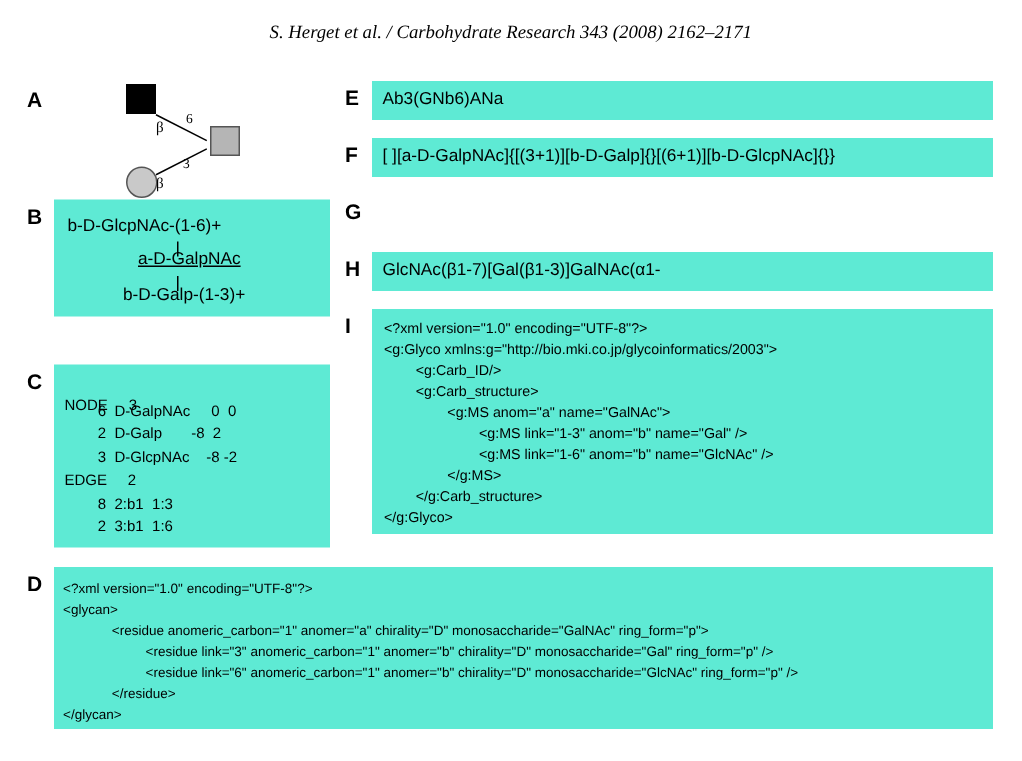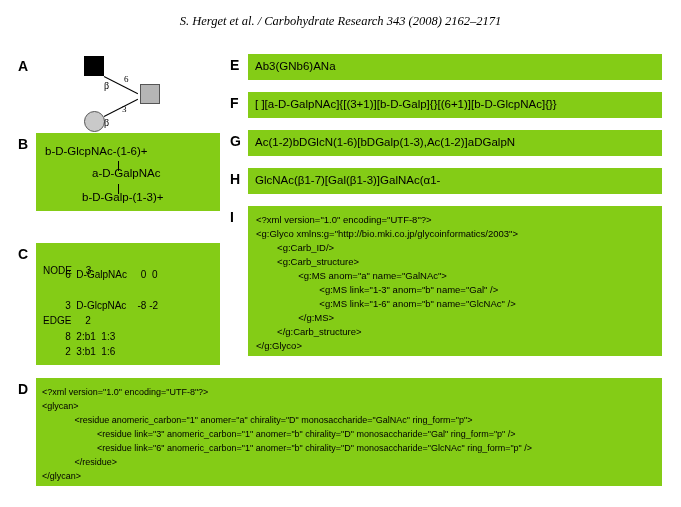--- a/index.html
+++ b/index.html
@@ -35,21 +35,21 @@
   }
   .panel-letter {
     position: absolute;
     font-family: "Liberation Sans", sans-serif;
     font-weight: bold;
     font-size: 14px;
     color: #000;
   }
   .grayblock {
     position: absolute;
-    background: #84cc16;
+    background: #5eead4;
     box-sizing: border-box;
   }
   .code {
     font-family: "Liberation Sans", sans-serif;
     font-size: 9px;
     color: #000;
     white-space: pre;
     line-height: 12px;
   }
   
@@ -129,29 +129,30 @@
     <div class="lbl-greek" style="left:104px; top:80px;">β</div>
     <div class="lbl-small" style="left:124px; top:74px;">6</div>
     <div class="lbl-small" style="left:122px; top:104px;">3</div>
     <div class="lbl-greek" style="left:104px; top:117px;">β</div>
   </div>
 
   <div class="panel-letter" style="left:18px; top:136px;">B</div>
   <div class="grayblock" style="left:36px; top:133px; width:184px; height:78px;">
     <div class="b-line" style="left:9px; top:12px;text-align:center;">b-D-GlcpNAc-(1-6)+</div>
     <div class="vbar" style="left:82px; top:28px; height:10px;"></div>
-    <div class="b-line" style="left:56px; top:34px;">a-D-GalpNAc</div>
+    <div class="b-line" style="left:56px; top:34px;text-decoration:underline;">a-D-GalpNAc</div>
     <div class="vbar" style="left:82px; top:51px; height:10px;"></div>
     <div class="b-line" style="left:17px; top:58px;padding-left:29px;">b-D-Galp-(1-3)+</div>
   </div>
 
   <div class="panel-letter" style="left:18px; top:246px;">C</div>
   <div class="grayblock" style="left:36px; top:243px; width:184px; height:122px;">
     <div class="code" style="position:absolute; left:7px; top:20px; font-size:10px; line-height:15.5px;">NODE     3</div>
     <div class="code" style="position:absolute; left:7px; top:23.5px; font-size:10px; line-height:15.5px;">        6  D-GalpNAc     0  0</div>
+    <div class="code" style="position:absolute; left:7px; top:39px; font-size:10px; line-height:15.5px;">        2  D-Galp       -8  2</div>
     <div class="code" style="position:absolute; left:7px; top:54.5px; font-size:10px; line-height:15.5px;">        3  D-GlcpNAc    -8 -2</div>
     <div class="code" style="position:absolute; left:7px; top:70px; font-size:10px; line-height:15.5px;">EDGE     2</div>
     <div class="code" style="position:absolute; left:7px; top:85.5px; font-size:10px; line-height:15.5px;">        8  2:b1  1:3</div>
     <div class="code" style="position:absolute; left:7px; top:101px; font-size:10px; line-height:15.5px;">        2  3:b1  1:6</div>
   </div>
 
   <div class="panel-letter" style="left:18px; top:381px;">D</div>
   <div class="grayblock" style="left:36px; top:378px; width:626px; height:108px;">
     <div class="code" style="position:absolute; left:6px; top:8px;">&lt;?xml version="1.0" encoding="UTF-8"?&gt;</div>
     <div class="code" style="position:absolute; left:6px; top:22px;">&lt;glycan&gt;</div>
@@ -166,23 +167,20 @@
   <div class="grayblock" style="left:248px; top:54px; width:414px; height:26px;">
     <div class="panel-text" style="left:7px; top:6px;">Ab3(GNb6)ANa</div>
   </div>
 
   <div class="panel-letter" style="left:230px; top:95px;">F</div>
   <div class="grayblock" style="left:248px; top:92px; width:414px; height:26px;">
     <div class="panel-text" style="left:7px; top:6px;">[ ][a-D-GalpNAc]{[(3+1)][b-D-Galp]{}[(6+1)][b-D-GlcpNAc]{}}</div>
   </div>
 
   <div class="panel-letter" style="left:230px; top:133px;">G</div>
-  <div class="grayblock" style="left:248px; top:130px; width:414px; height:26px;">
-    <div class="panel-text" style="left:7px; top:6px;">Ac(1-2)bDGlcN(1-6)[bDGalp(1-3),Ac(1-2)]aDGalpN</div>
-  </div>
 
   <div class="panel-letter" style="left:230px; top:171px;">H</div>
   <div class="grayblock" style="left:248px; top:168px; width:414px; height:26px;">
     <div class="panel-text" style="left:7px; top:6px;">GlcNAc(β1-7)[Gal(β1-3)]GalNAc(α1-</div>
   </div>
 
   <div class="panel-letter" style="left:230px; top:209px;">I</div>
   <div class="grayblock" style="left:248px; top:206px; width:414px; height:150px;">
     <div class="code" style="position:absolute; left:8px; top:8px; font-size:9.5px;">&lt;?xml version="1.0" encoding="UTF-8"?&gt;</div>
     <div class="code" style="position:absolute; left:8px; top:22px; font-size:9.5px;">&lt;g:Glyco xmlns:g="http://bio.mki.co.jp/glycoinformatics/2003"&gt;</div>

